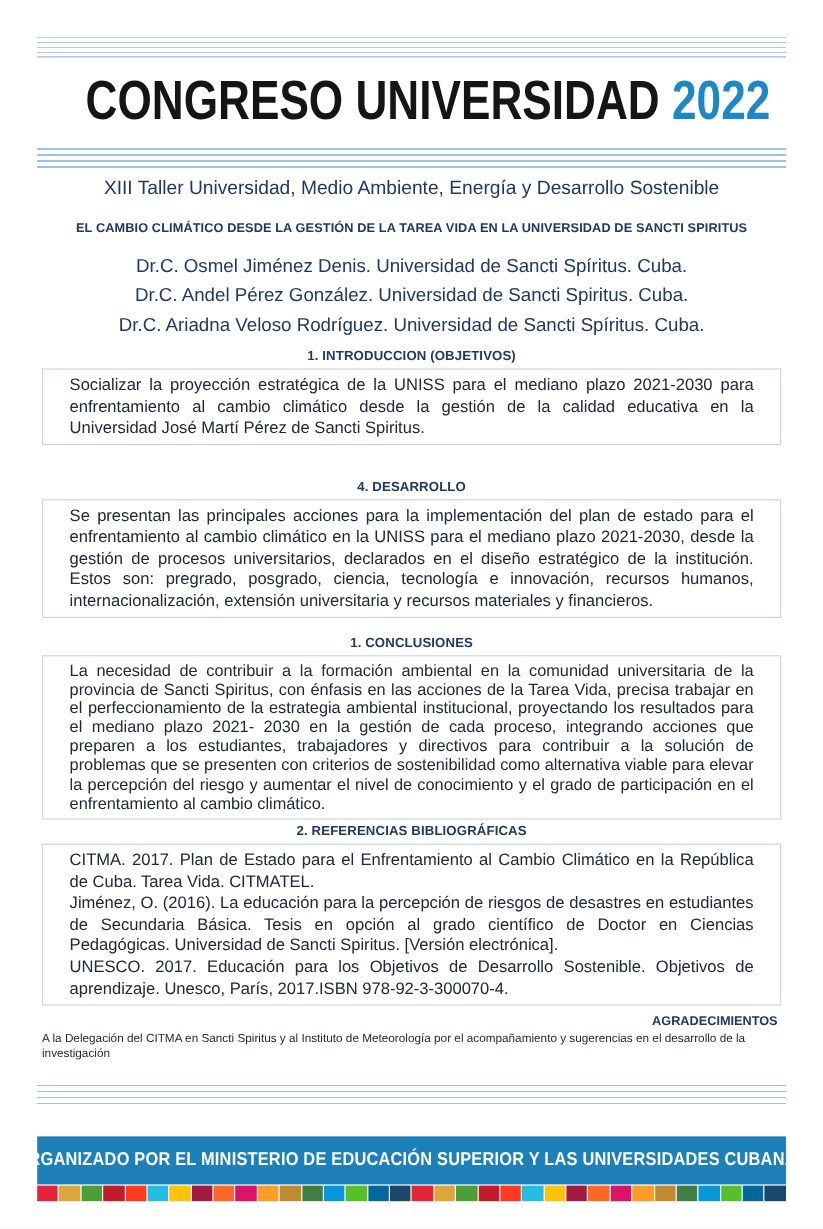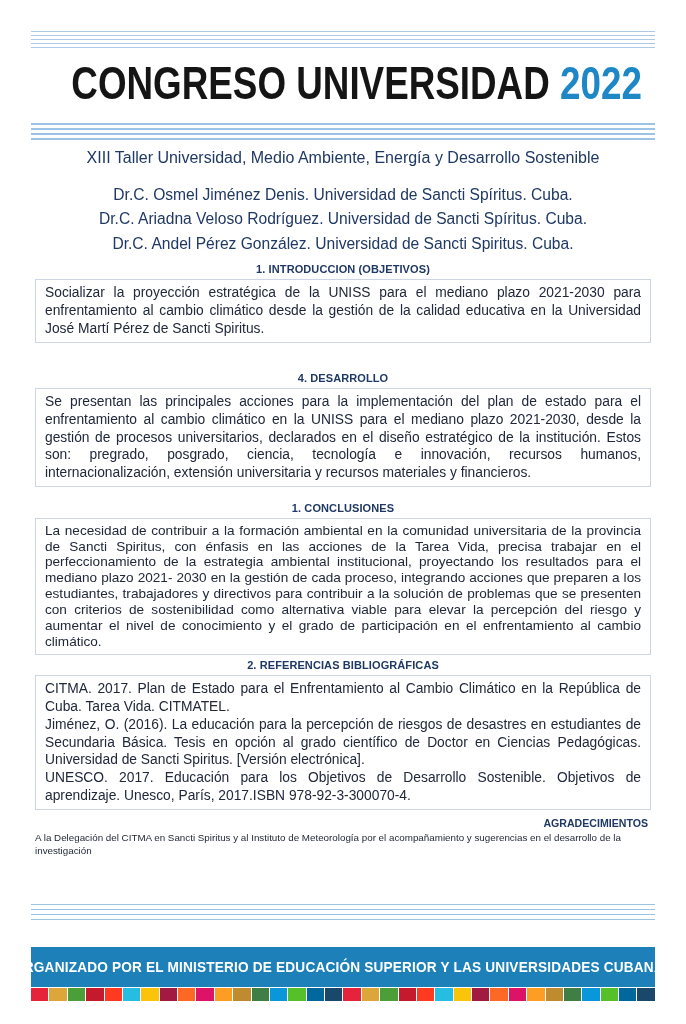--- a/index.html
+++ b/index.html
@@ -49,21 +49,21 @@
   .sec-head{
     text-align:center;color:var(--navy);font-size:11px;font-weight:700;letter-spacing:0.1px;
   }
   .sh-intro{margin-top:7px;}
   .sh-des{margin-top:29px;}
   .sh-conc{margin-top:15px;}
   .sh-ref{margin-top:4px;}
   
   .box{
     margin:4px 35px 0;border:1px solid var(--box-border);
-    padding:4px 9px;color:var(--body-ink);text-align:justify;
+    padding:4px 22px;color:var(--body-ink);text-align:justify;
   }
   .box-intro{font-size:13.8px;line-height:1.32;}
   .box-des{font-size:13.8px;line-height:1.28;}
   .box-conc{font-size:13.6px;line-height:1.17;}
   .box-ref{font-size:13.8px;line-height:1.30;}
   .box-ref p{margin:0;}
   
   .ack-head{
     margin:7px 38px 0;text-align:right;color:var(--navy);
     font-size:10.6px;font-weight:700;
@@ -94,25 +94,26 @@
   <div class="rules rules-top"></div>
 
   <div class="title-wrap">
     <div class="title"><span>CONGRESO UNIVERSIDAD</span> <span class="year">2022</span></div>
   </div>
 
   <div class="rules rules-mid"></div>
 
   <div class="subtitle">XIII Taller Universidad, Medio Ambiente, Energía y Desarrollo Sostenible</div>
 
+  <div class="paper-title">EL CAMBIO CLIMÁTICO DESDE LA GESTIÓN DE LA TAREA VIDA EN LA UNIVERSIDAD DE SANCTI SPIRITUS</div>
 
   <div class="authors">
     <div class="author">Dr.C. Osmel Jiménez Denis. Universidad  de Sancti Spíritus. Cuba.</div>
+    <div class="author">Dr.C. Andel Pérez González. Universidad de Sancti Spiritus. Cuba.</div>
     <div class="author">Dr.C. Ariadna Veloso Rodríguez. Universidad de Sancti Spíritus. Cuba.</div>
-    <div class="author">Dr.C. Andel Pérez González. Universidad de Sancti Spiritus. Cuba.</div>
   </div>
 
   <div class="sec-head sh-intro">1. INTRODUCCION (OBJETIVOS)</div>
   <div class="box box-intro">Socializar la proyección estratégica de la UNISS para el mediano plazo 2021-2030 para enfrentamiento al cambio climático desde la gestión de la calidad educativa en la Universidad José Martí Pérez de Sancti Spiritus.</div>
 
   <div class="sec-head sh-des">4. DESARROLLO</div>
   <div class="box box-des">Se presentan las principales acciones para la implementación del plan de estado para el enfrentamiento al cambio climático en la UNISS para el mediano plazo 2021-2030, desde la gestión de procesos universitarios, declarados en el diseño estratégico de la institución. Estos son: pregrado, posgrado, ciencia, tecnología e innovación, recursos humanos, internacionalización, extensión universitaria y recursos materiales y financieros.</div>
 
   <div class="sec-head sh-conc">1. CONCLUSIONES</div>
   <div class="box box-conc">La necesidad de contribuir a la formación ambiental en la comunidad universitaria de la provincia de Sancti Spiritus, con énfasis en las acciones de la Tarea Vida, precisa trabajar en el perfeccionamiento de la estrategia ambiental institucional, proyectando los resultados para el mediano plazo 2021- 2030 en la gestión de cada proceso, integrando acciones que preparen a los estudiantes, trabajadores y directivos para contribuir a la solución de problemas que se presenten con criterios de sostenibilidad como alternativa viable para elevar la percepción del riesgo y aumentar el nivel de conocimiento y el grado de participación en el enfrentamiento al cambio climático.</div>

